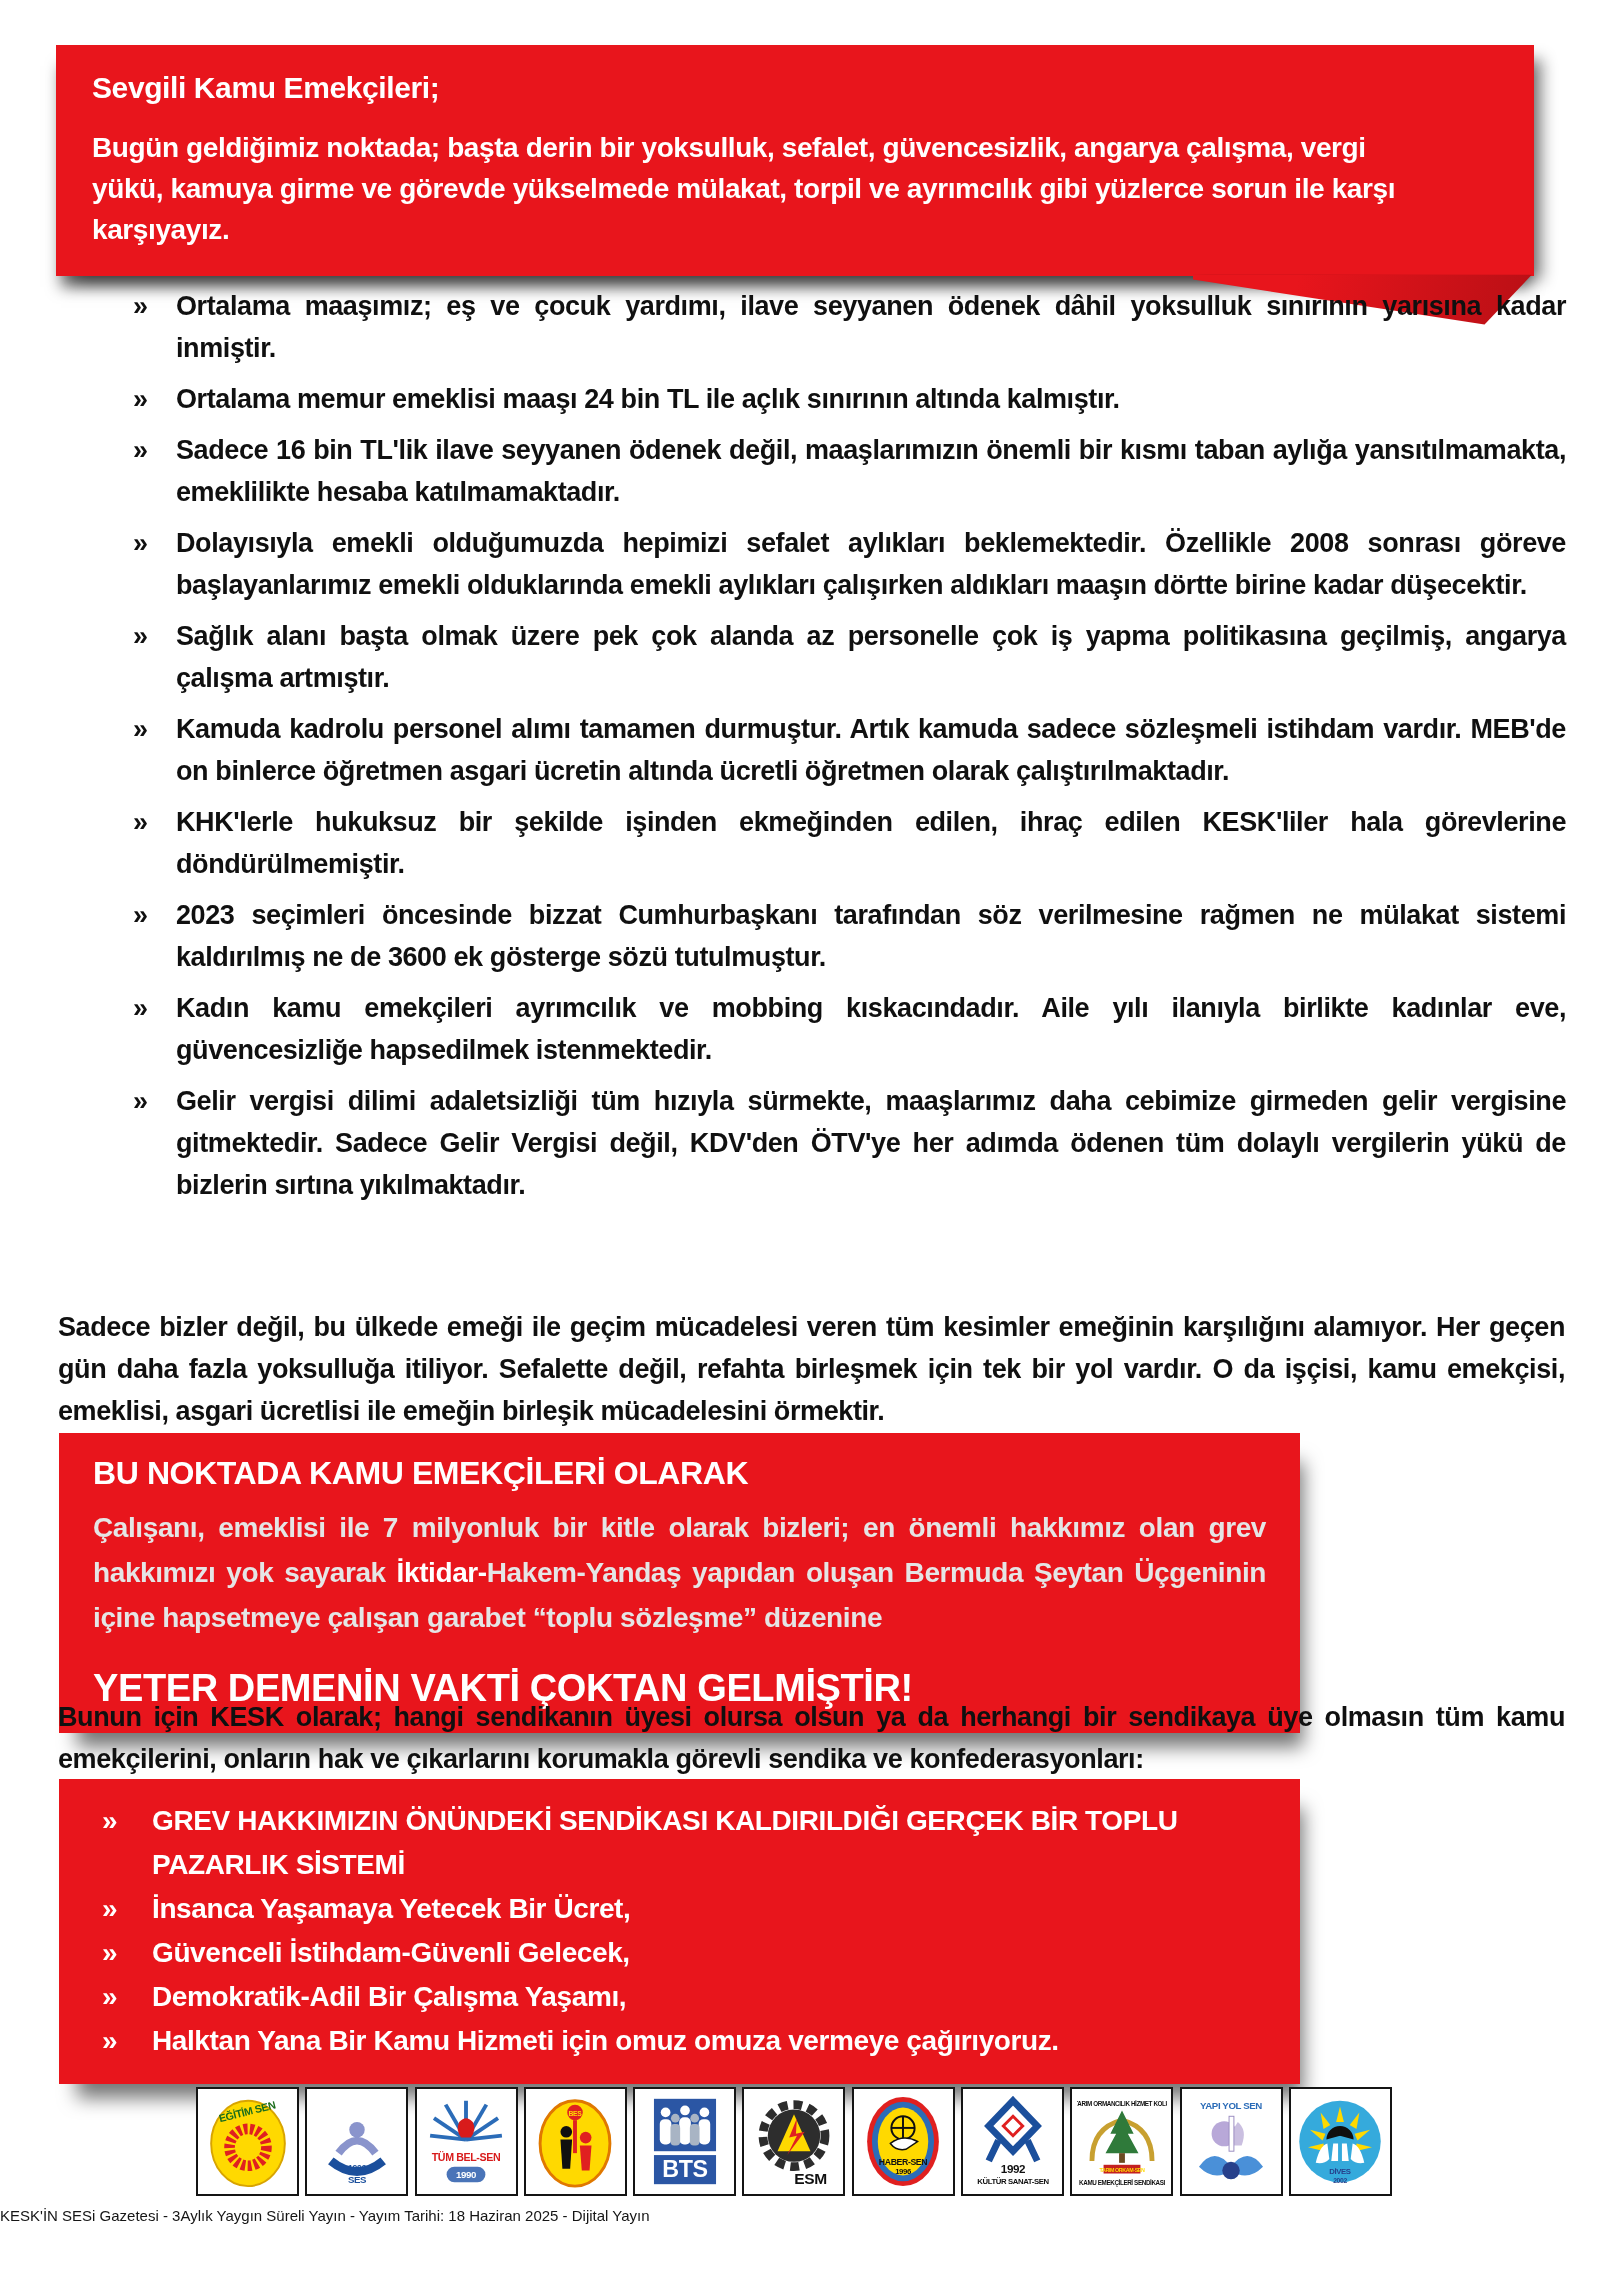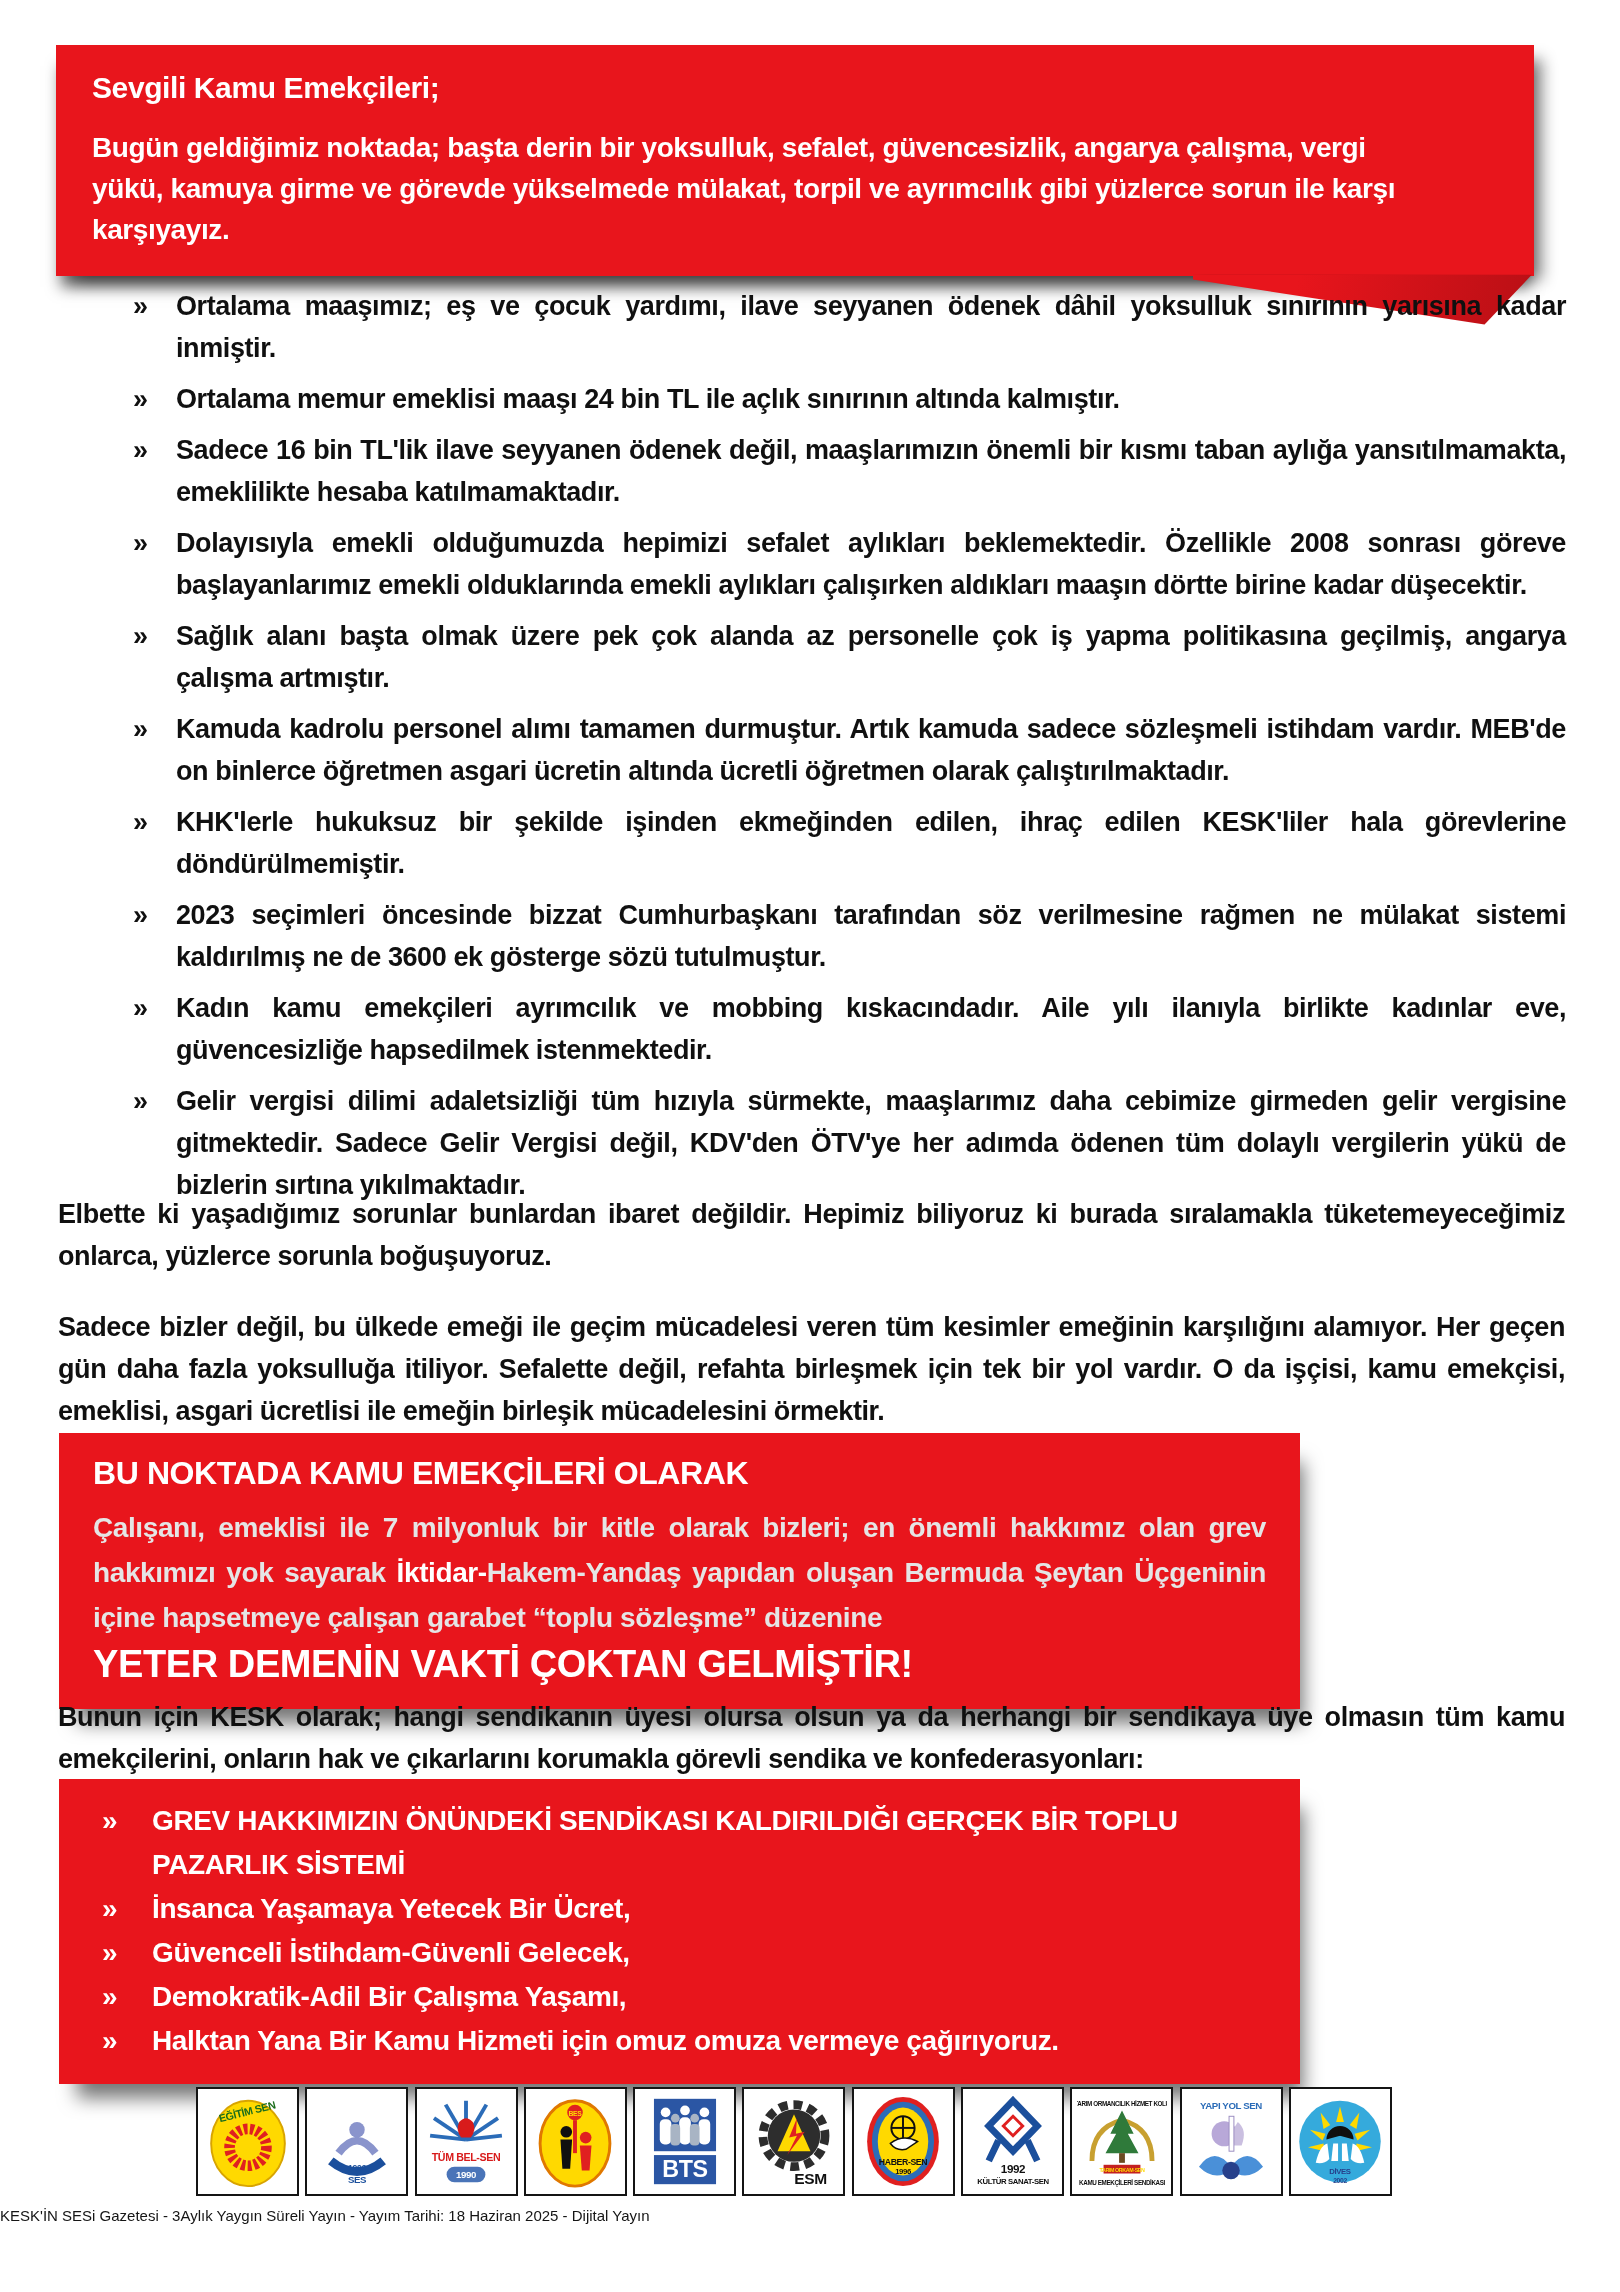--- a/index.html
+++ b/index.html
@@ -27,21 +27,21 @@
   .p1{top:1193px;} .p2{top:1306px;} .p3{top:1696px;}
   
   .redbox{position:absolute;left:59px;width:1241px;background:#e8151c;box-sizing:border-box;
           box-shadow:10.7px 21.5px 18px -7.2px rgba(0,0,0,.55);color:#ffffff;}
   .box1{top:1433px;padding:21.5px 34px 23px;}
   .rb-heading{font-size:32px;line-height:36px;letter-spacing:-0.4px;}
   .rb-para{margin:14.3px 0 0;font-size:28px;line-height:45px;text-align:justify;}
   .rb-para .w{color:#e5e5e5;}
   .rb-para .ws{color:#ffffff;font-weight:800;}
   .rb-para .bk{color:#e5e5e5;}
-  .rb-closing{margin-top:3px;font-size:38px;line-height:43px;}
+  .rb-closing{margin-top:27px;font-size:38px;line-height:43px;}
   .box2{top:1779px;padding:19.7px 0 21.5px;}
   .demands{margin:0;padding:0;list-style:none;}
   .demands li{display:flex;font-size:28px;line-height:44px;padding-left:43px;}
   .demands .mk{flex:0 0 50px;}
   .demands .tx{flex:1;}
   
   .logos{position:absolute;left:196px;top:2087px;display:flex;gap:6.3px;}
   .logo-tile{width:103px;height:109px;border:2.7px solid #141414;background:#ffffff;
              box-sizing:border-box;display:flex;align-items:center;justify-content:center;}
   .logo-tile svg{display:block;}
@@ -96,21 +96,20 @@
     <li>
         <span class="mk">»</span>
         <span class="tx">Kadın kamu emekçileri ayrımcılık ve mobbing kıskacındadır.  Aile yılı ilanıyla birlikte kadınlar eve, güvencesizliğe hapsedilmek istenmektedir.</span>
       </li>
     <li>
         <span class="mk">»</span>
         <span class="tx">Gelir vergisi dilimi adaletsizliği tüm hızıyla sürmekte, maaşlarımız daha cebimize girmeden gelir vergisine gitmektedir. Sadece Gelir Vergisi değil, KDV'den ÖTV'ye her adımda ödenen tüm dolaylı vergilerin yükü de bizlerin sırtına yıkılmaktadır.</span>
       </li>
   </ul>
 
-  <p class="para p1">Elbette ki yaşadığımız sorunlar bunlardan ibaret değildir. Hepimiz biliyoruz ki burada sıralamakla tüketemeyeceğimiz onlarca, yüzlerce sorunla boğuşuyoruz.</p>
   <p class="para p2">Sadece bizler değil, bu ülkede emeği ile geçim mücadelesi veren tüm kesimler emeğinin karşılığını alamıyor. Her geçen gün daha fazla yoksulluğa itiliyor. Sefalette değil, refahta birleşmek için tek bir yol vardır. O da işçisi, kamu emekçisi, emeklisi, asgari ücretlisi ile emeğin birleşik mücadelesini örmektir.</p>
 
   <section class="redbox box1">
     <div class="rb-heading">BU NOKTADA KAMU EMEKÇİLERİ OLARAK</div>
     <p class="rb-para"><span class="w">Çalışanı, emeklisi ile 7 milyonluk bir kitle olarak bizleri; en önemli hakkımız olan grev hakkımızı yok sayarak </span><span class="ws">İktidar-</span><span class="bk">Hakem-Yandaş yapıdan oluşan Bermuda Şeytan Üçgeninin</span><span class="w"> içine hapsetmeye çalışan garabet “toplu sözleşme” düzenine </span></p>
     <div class="rb-closing">YETER DEMENİN VAKTİ ÇOKTAN GELMİŞTİR!</div>
   </section>
 
   <p class="para p3">Bunun için KESK olarak;  hangi sendikanın üyesi olursa olsun ya da herhangi bir sendikaya üye olmasın tüm kamu emekçilerini,  onların hak ve çıkarlarını korumakla görevli sendika ve konfederasyonları:</p>
 

